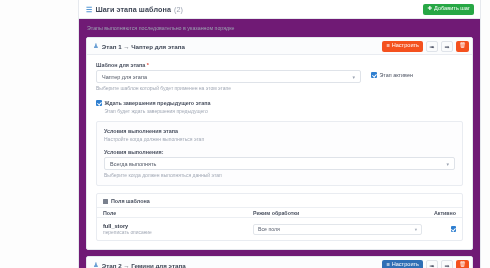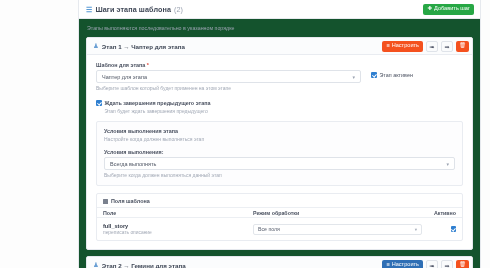--- a/index.html
+++ b/index.html
@@ -16,21 +16,21 @@
     width: 490px; height: 268px;
     background: #fbfbfc;
     display: flex;
   }
   
   .gutter-left { width: 78px; background: #fdfdfd; flex: 0 0 78px; }
   .gutter-right { width: 9px; background: #fdfdfd; flex: 0 0 9px; }
 
   .panel {
     flex: 1 1 auto;
-    background: #14532d;
+    background: #701a75;
     border-left: 1px solid #e6e9ee;
     border-right: 1px solid #e6e9ee;
     position: relative;
     overflow: hidden;
   }
 
   
   .card-header {
     height: 19px;
     border-bottom: 1px solid #e7eaee;

